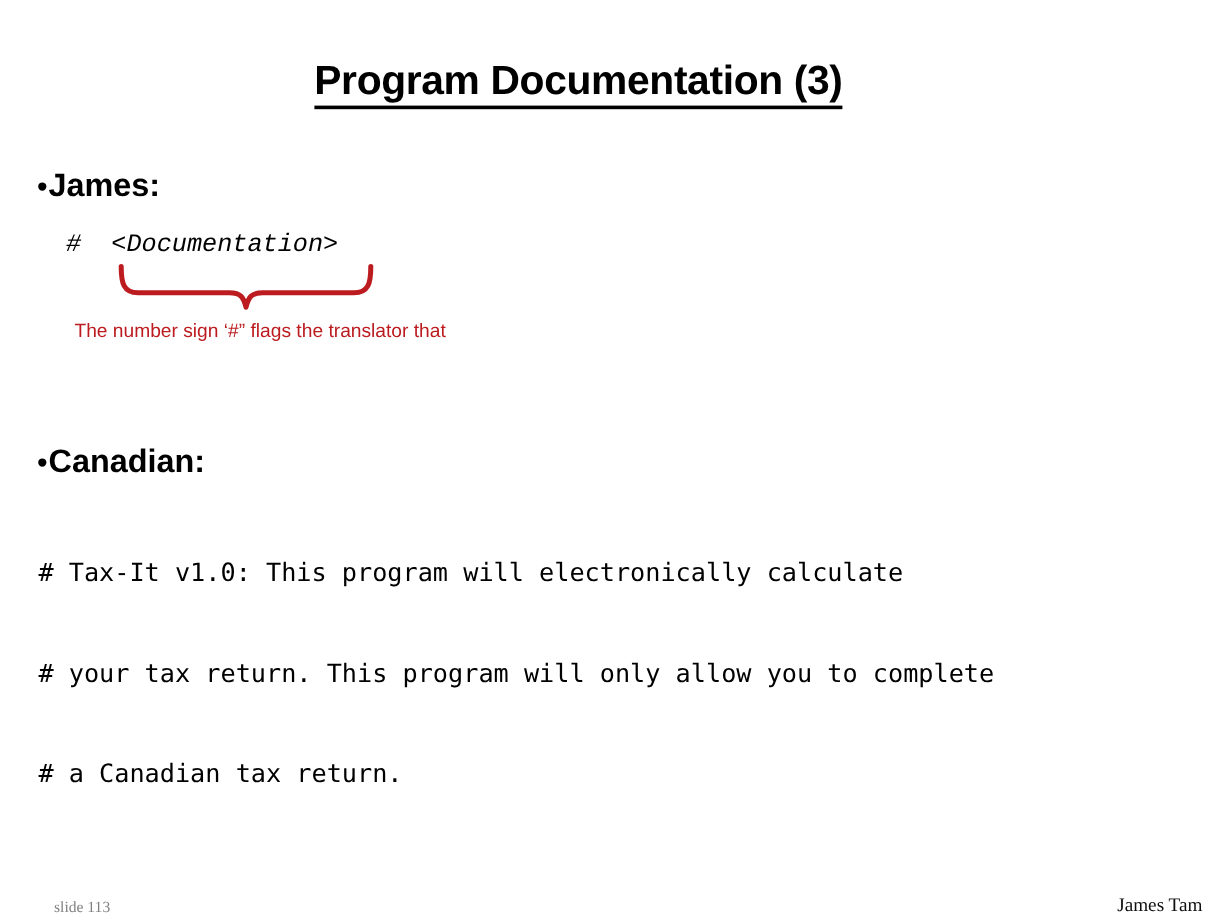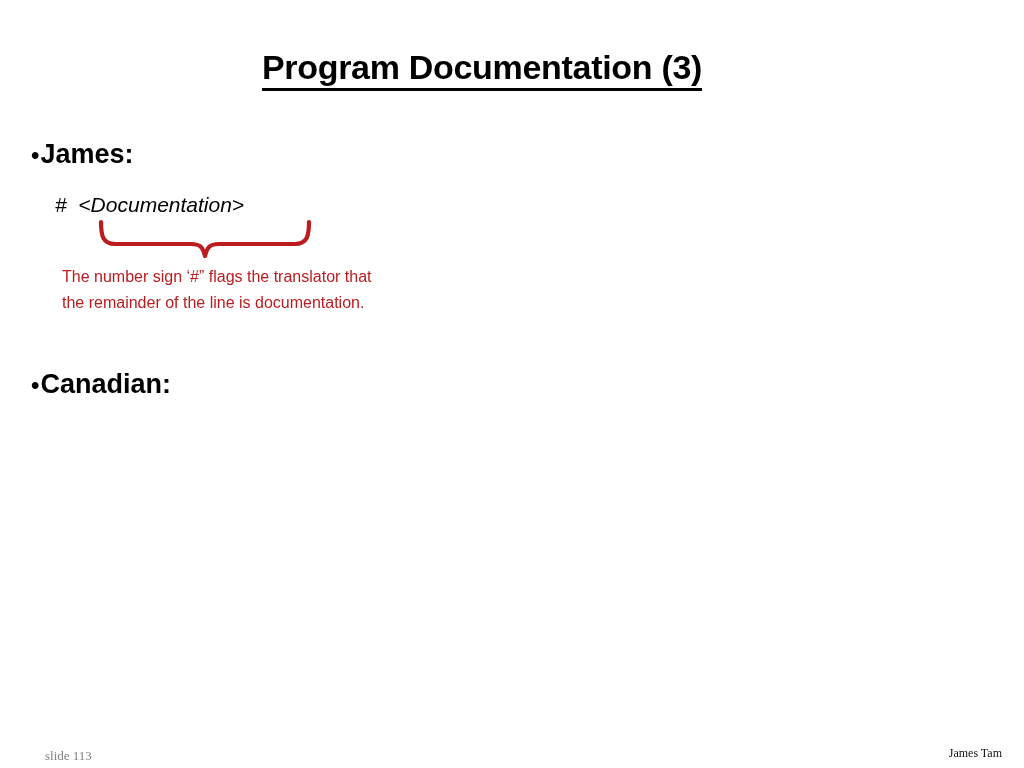--- a/index.html
+++ b/index.html
@@ -62,21 +62,21 @@
     margin-right: 1px;
   }
   #bullet-format { left: 31px; top: 141px; }
   #bullet-examples { left: 31px; top: 371px; }
 
   
   .format-code {
     position: absolute;
     left: 55px;
     top: 193px;
-    font-family: Liberation Sans, sans-serif;
+    font-family: Liberation Mono, monospace;
     font-style: italic;
     font-size: 21px;
     line-height: 1.15;
     color: #000000;
     white-space: pre;
   }
 
   
   .brace-wrap {
     position: absolute;
@@ -126,21 +126,21 @@
     font-size: 13px;
     color: #808080;
     white-space: nowrap;
     margin-left: 23px;
   }
   .footer-right {
     position: absolute;
     right: 22px;
     top: 746px;
     font-family: "Liberation Serif", serif;
-    font-size: 12px;
+    font-size: 16px;
     color: #101010;
     white-space: nowrap;
   }
 </style>
 </head>
 <body>
 
 <div class="slide">
 
   <div class="title">
@@ -161,25 +161,29 @@
                L98 26
                C108 26, 110 30, 112 38
                C114 30, 116 26, 126 26
                L202 26
                C214 26, 216 18, 216 4" fill="none" stroke="#BC1C20" stroke-width="4.2" stroke-linecap="round" stroke-linejoin="round"></path>
     </svg>
   </div>
 
   <div class="red-note">
     <div>The number sign ‘#” flags the translator that</div>
-    <div>the remainder of the line is documentation.</div>
   </div>
 
   <div class="bullet-line" id="bullet-examples">
     <span class="bullet-mark">•</span>
     <span>Canadian:</span>
   </div>
 
+  <div class="examples-code">
+    <div># Tax-It v1.0: This program will electronically calculate</div>
+    <div># your tax return. This program will only allow you to complete</div>
+    <div># a Canadian tax return.</div>
+  </div>
 
   <div class="footer-left">slide 113</div>
   <div class="footer-right">James Tam</div>
 
 </div>
 
 </body></html>

